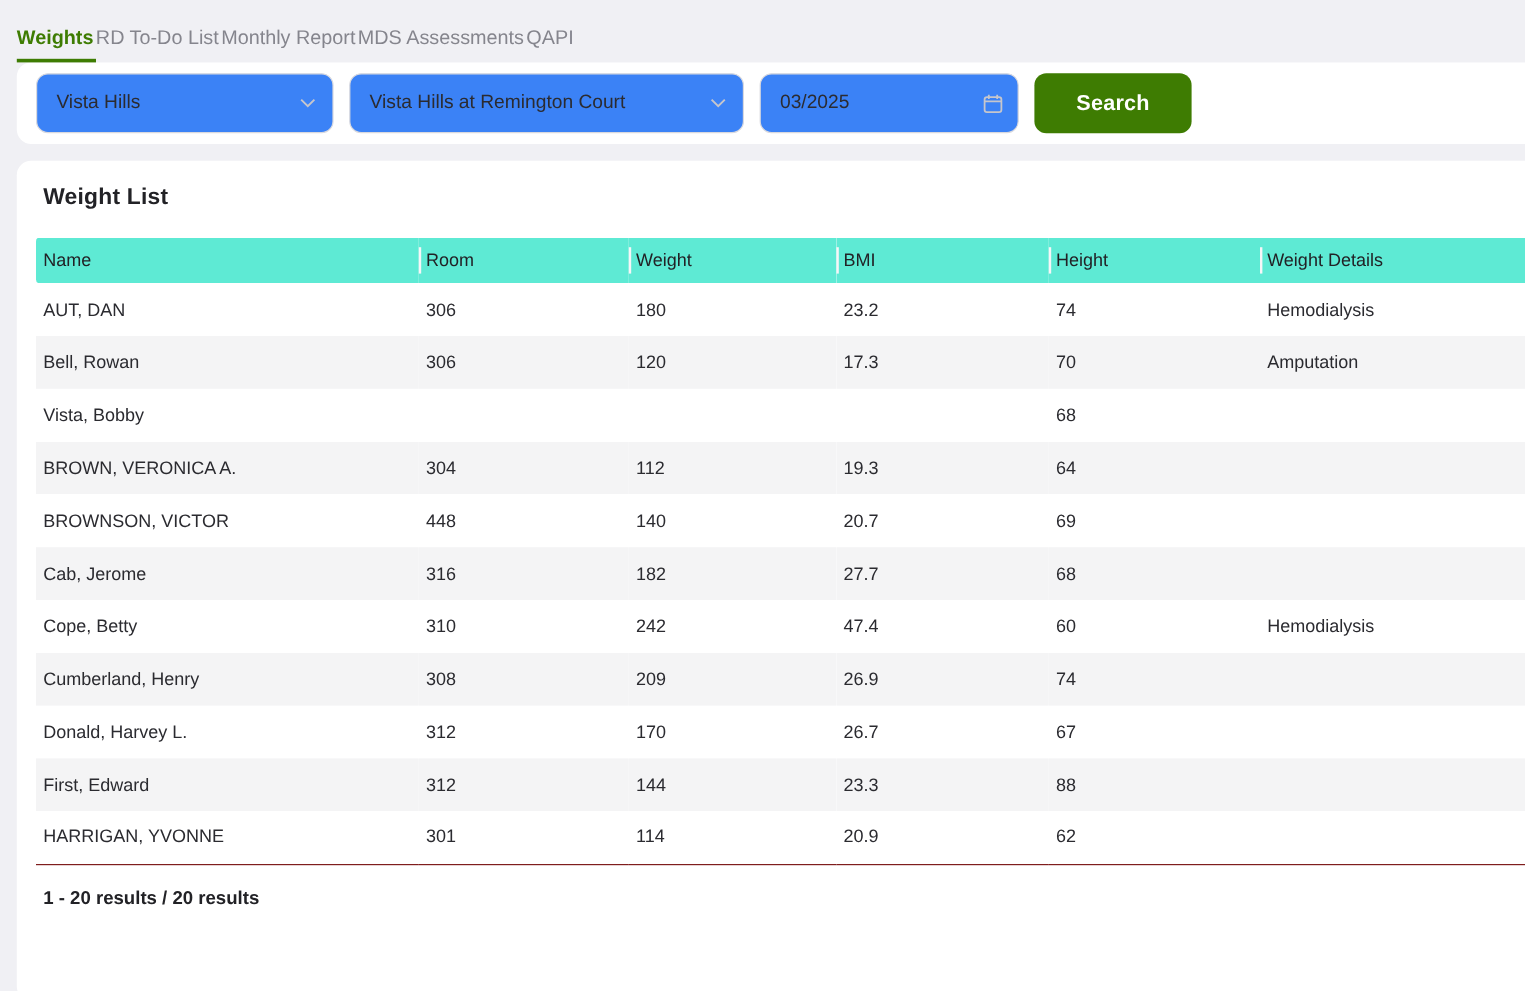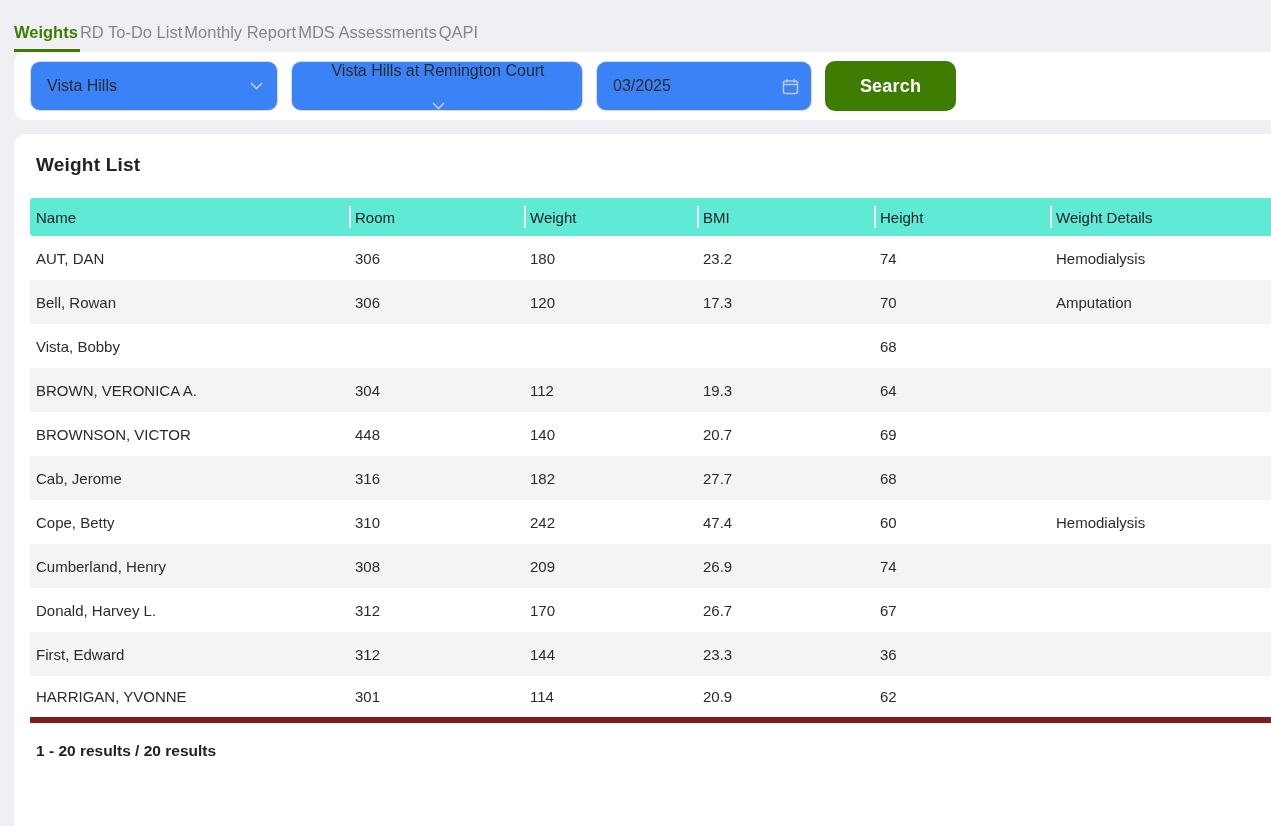--- a/index.html
+++ b/index.html
@@ -28,21 +28,21 @@
     display: flex; align-items: center; gap: 13px;
     padding-left: 16px;
   }
   .select-box, .date-box {
     height: 50px; background: #3b82f6;
     border: 1px solid #d9d9de; border-radius: 10px;
     display: flex; align-items: center; justify-content: space-between;
     padding: 0 14px 0 16px; font-size: 16px; color: #2b2b30; cursor: pointer;
   }
   .select-org { width: 248px; }
-  .select-facility { width: 292px; flex-direction: column; }
+  .select-facility { width: 329px; }
   .date-box { width: 216px; padding-right: 12px; }
   .date-box input {
     border: none; outline: none; width: 120px;
     font-family: inherit; font-size: 16px; color: #2b2b30; background: transparent;
   }
   .icon-chevron svg, .icon-calendar svg { display: block; }
 
   .search-btn {
     height: 50px; width: 131px;
     background: #3e7c02; color: #ffffff;
@@ -69,21 +69,21 @@
   table.weights th:first-child { border-radius: 3px 0 0 3px; }
   table.weights th:not(:first-child)::before {
     content: ""; position: absolute; left: 0; top: 8px; bottom: 8px;
     width: 2px; background: #f6f6f8;
   }
   table.weights td {
     height: 44px; font-size: 15px; color: #2b2b30;
     padding: 0 8px 0 6px; white-space: nowrap; overflow: hidden;
   }
   table.weights tbody tr:nth-child(even) { background: #f4f4f5; }
-  table.weights tbody tr:last-child td { border-bottom: 6px solid #7f1d1d; }
+  table.weights tbody tr:last-child td { border-bottom: 1px solid #7f1d1d; }
 
   .results-summary { margin: 19px 0 0 6px; font-size: 15.5px; font-weight: 700; color: #222226; }
 </style>
 </head>
 <body>
 
 <header class="page-header">
   <nav class="tab-bar" id="tab-bar">
       <button class="tab active">Weights</button>
       <button class="tab">RD To-Do List</button>
@@ -216,21 +216,21 @@
           <td>170</td>
           <td>26.7</td>
           <td>67</td>
           <td></td>
         </tr>
         <tr>
           <td>First, Edward</td>
           <td>312</td>
           <td>144</td>
           <td>23.3</td>
-          <td>36</td>
+          <td>88</td>
           <td></td>
         </tr>
         <tr>
           <td>HARRIGAN, YVONNE</td>
           <td>301</td>
           <td>114</td>
           <td>20.9</td>
           <td>62</td>
           <td></td>
         </tr>

